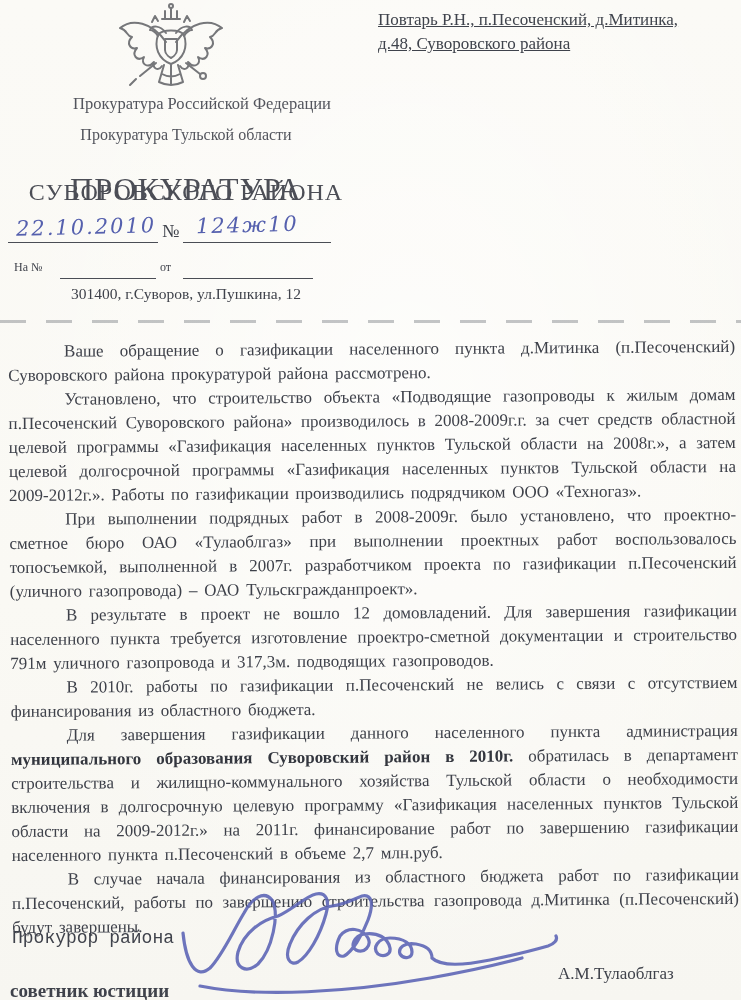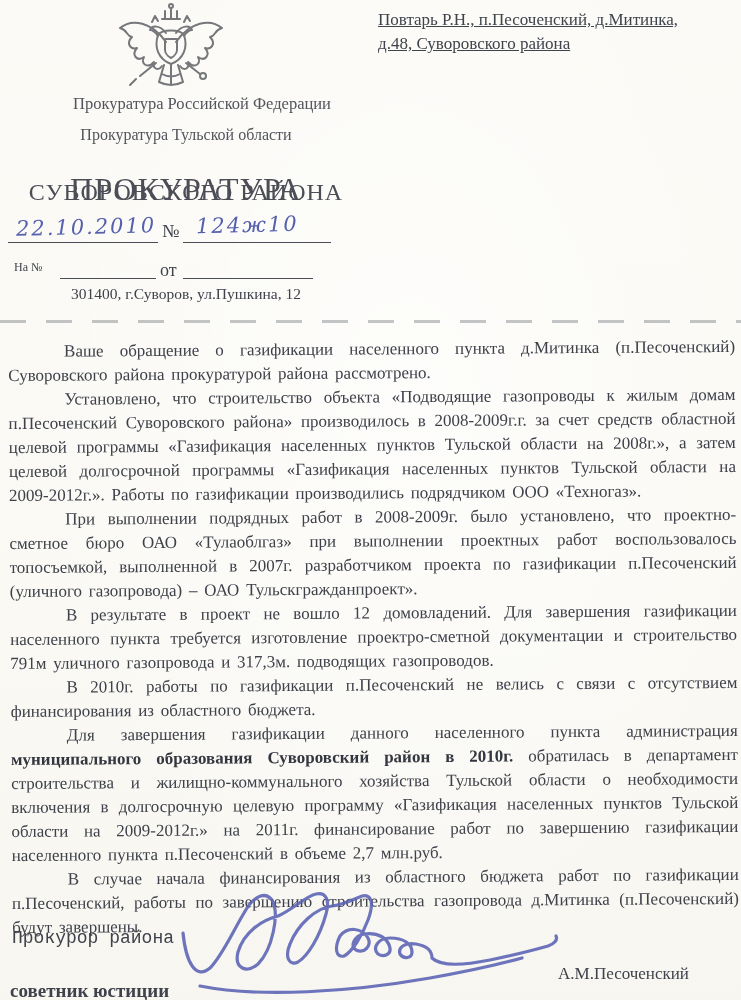--- a/index.html
+++ b/index.html
@@ -31,21 +31,21 @@
   .hw{font-family:"DejaVu Serif", serif;font-style:italic;color:#5560ae;
       font-size:21px;letter-spacing:2px;transform:rotate(-1.5deg);display:inline-block;}
   .date-hw{position:absolute;left:16px;top:215px;}
   .num-sign{position:absolute;left:162px;top:221px;font-size:18px;color:#3f424b;}
   .num-hw{position:absolute;left:196px;top:213px;}
   .uline{position:absolute;border-bottom:1.6px solid #4a4d55;height:0;}
   .ul-date{left:8px;top:242px;width:150px;}
   .ul-num{left:183px;top:242px;width:148px;}
   .reply-label{position:absolute;left:14px;top:260px;font-size:12px;color:#3f424b;}
   .ul-reply1{left:60px;top:278px;width:96px;}
-  .reply-from{position:absolute;left:160px;top:260px;font-size:18px;color:#3f424b;}
+  .reply-from{position:absolute;left:160px;top:260px;font-size:12px;color:#3f424b;}
   .ul-reply2{left:183px;top:278px;width:130px;}
   .addr{position:absolute;left:0;top:285px;width:372px;text-align:center;
     font-size:15.5px;color:#3f424b;}
   
   .fold-line{position:absolute;left:0;top:320px;width:741px;height:3px;
     background:repeating-linear-gradient(90deg,
       rgba(100,105,112,.38) 0 26px, rgba(100,105,112,0) 26px 46px);}
   
   .body{position:absolute;left:8px;top:340px;width:727px;
     font-size:17px;line-height:24px;text-align:justify;word-spacing:2.5px;
@@ -138,15 +138,15 @@
                C176 16 186 10 192 8 C202 6 204 16 198 32 C192 48 182 64 174 68
                C166 70 164 60 170 48 C178 38 192 40 198 50 C202 58 194 66 186 62
                C180 58 184 48 194 46 C208 44 218 50 220 60 C221 66 214 70 208 66
                C202 60 208 50 220 50 C234 50 242 56 242 64 C242 70 234 72 230 66
                C228 60 234 54 246 56 C258 58 262 64 262 70
                C270 78 290 78 320 72 C344 67 364 62 378 58 C384 56 388 52 386 48"></path>
       <path d="M30 98 C90 110 180 104 260 90 C300 83 330 76 352 70"></path>
     </g>
   </svg>
 
-  <div class="sign-name">А.М.Песоченский</div>
+  <div class="sign-name">А.М.Тулаоблгаз</div>
 
 </div>
 
 </body></html>

